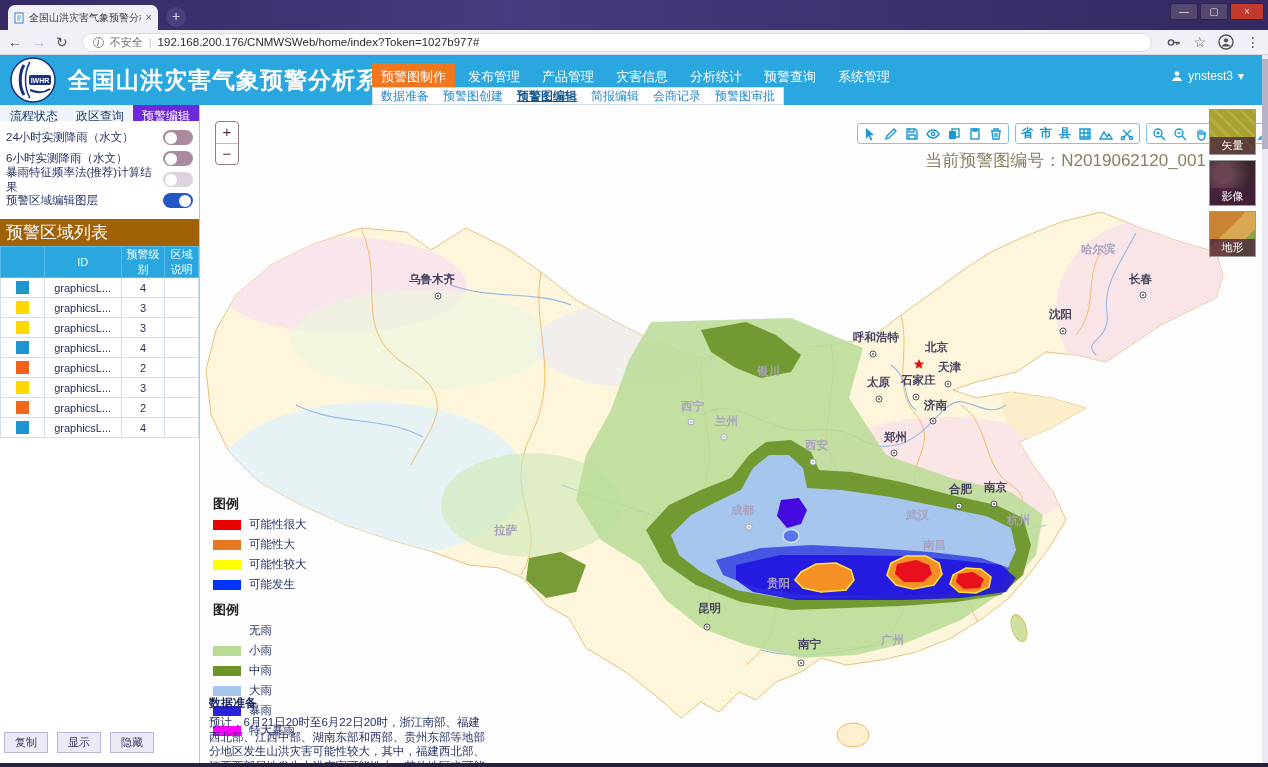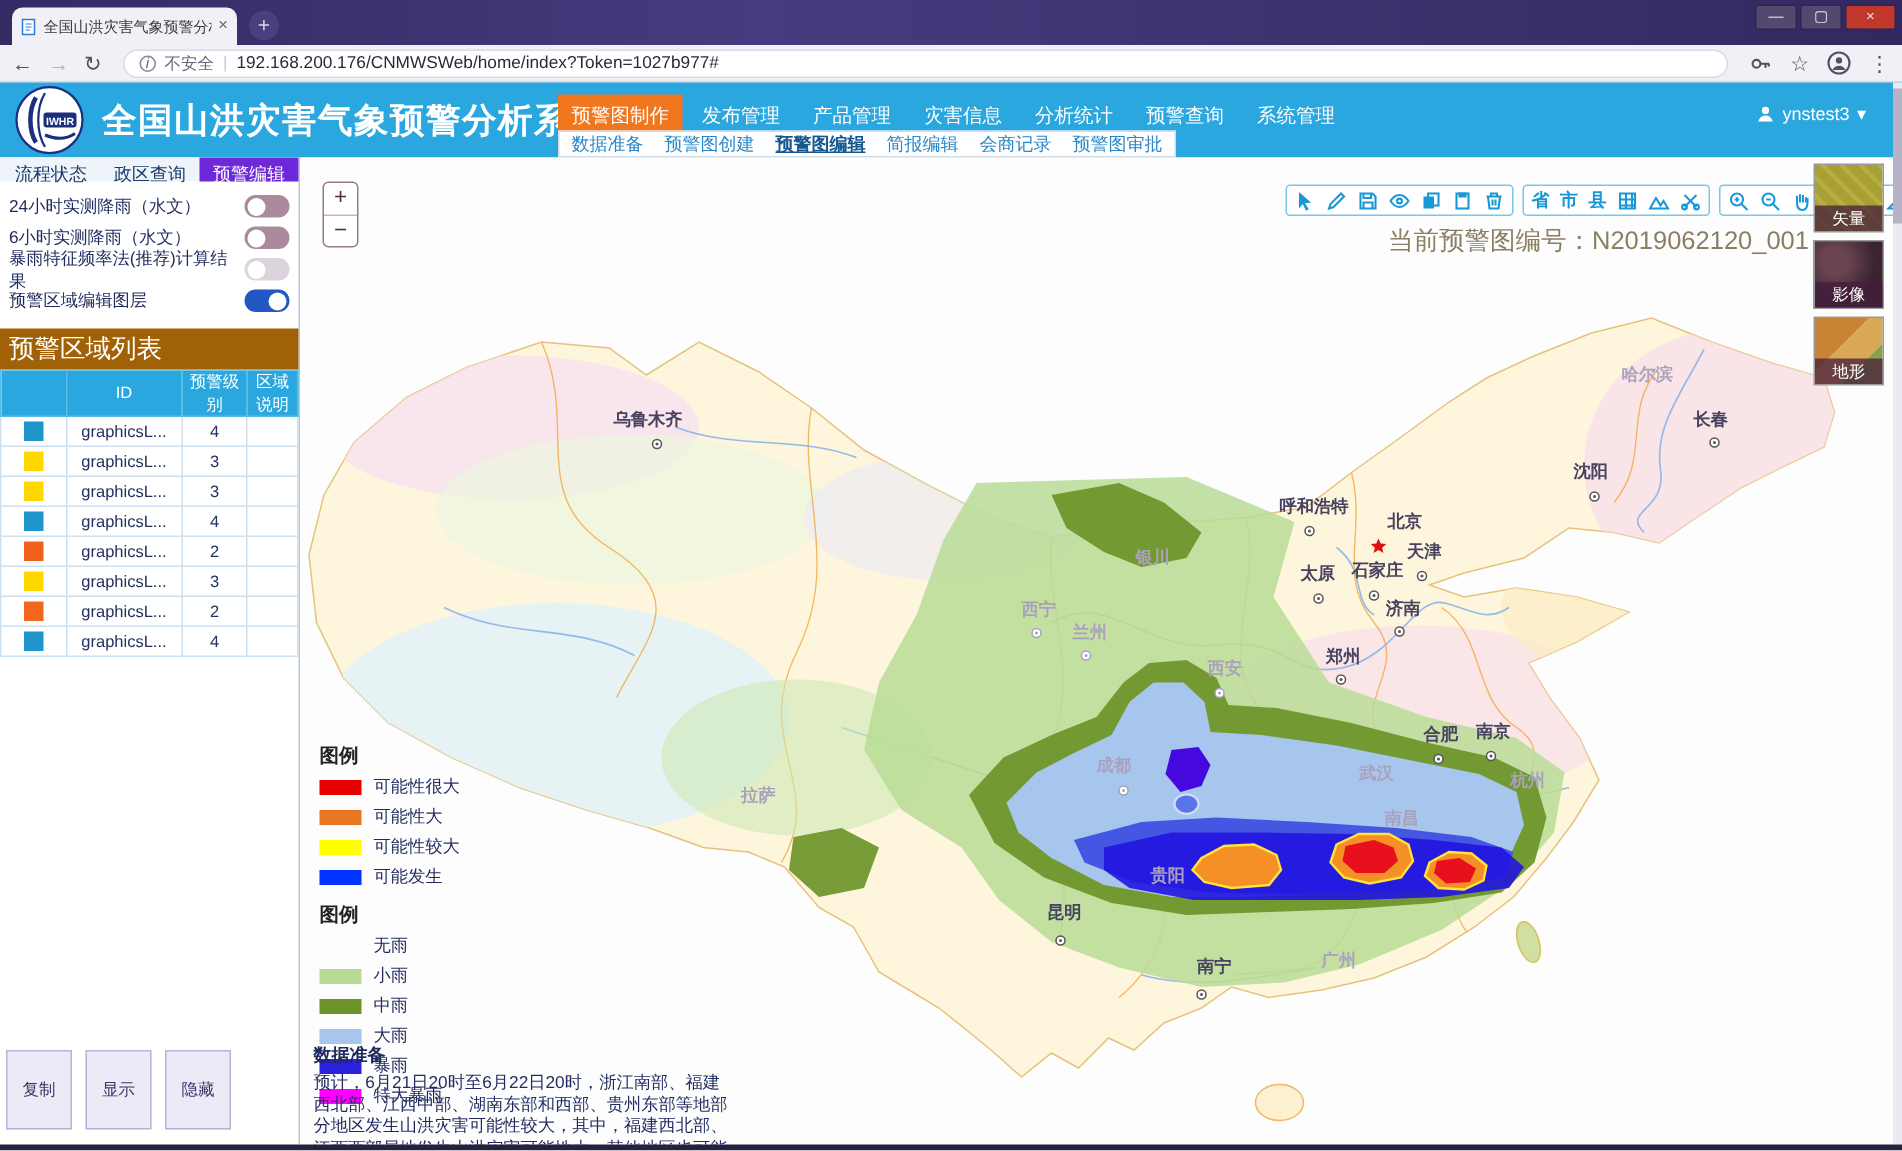--- a/index.html
+++ b/index.html
@@ -64,21 +64,21 @@
   .switch.disabled { background:#ddd3dc; } .switch.disabled .knob { left:2px; }
   .list-title { background:#a16207; color:#fff; font-size:17px; padding:2px 6px; margin-top:6px; }
   table.warn { width:100%; border-collapse:collapse; table-layout:fixed;border-radius:12px; }
   table.warn th { background:#2aa7df; color:#fff; font-size:11px; font-weight:normal; height:22px;
     border:1px solid #57bce8; }
   table.warn td { height:20px; border:1px solid #cfe0ee; font-size:11px; color:#23315e; text-align:center;
     overflow:hidden; white-space:nowrap; }
   .swatch { width:13px; height:13px; margin:0 auto; }
   .side-buttons { position:absolute; bottom:10px; left:4px; display:flex; gap:9px; }
   .side-btn { font-size:11px; color:#3a3568; background:#eceaf6; border:1px solid #b8b4d8;
-    padding:18px 10px;font-family:Liberation Mono, monospace; }
+    padding:2px 10px;font-family:Liberation Mono, monospace; }
 
   
   .maparea { position:absolute; left:201px; top:105px; width:1067px; height:658px; background:#fdfdfd; overflow:hidden; }
   .mapsvg { position:absolute; left:0; top:0; }
   .zoomctl { position:absolute; left:14px; top:16px; width:24px; border:1px solid #9a7a88;
     border-radius:4px; background:#fff; overflow:hidden; }
   .zoombtn { height:21px; text-align:center; font-size:15px; color:#5a2a3a; line-height:20px; }
   .zoombtn + .zoombtn { border-top:1px solid #c9b4bd; }
   .mtoolbar { position:absolute; top:18px; display:flex; gap:6px; left:656px; }
   .tgroup { background:#fff; border:1px solid #79c6e6; border-radius:3px; height:21px; display:flex;

